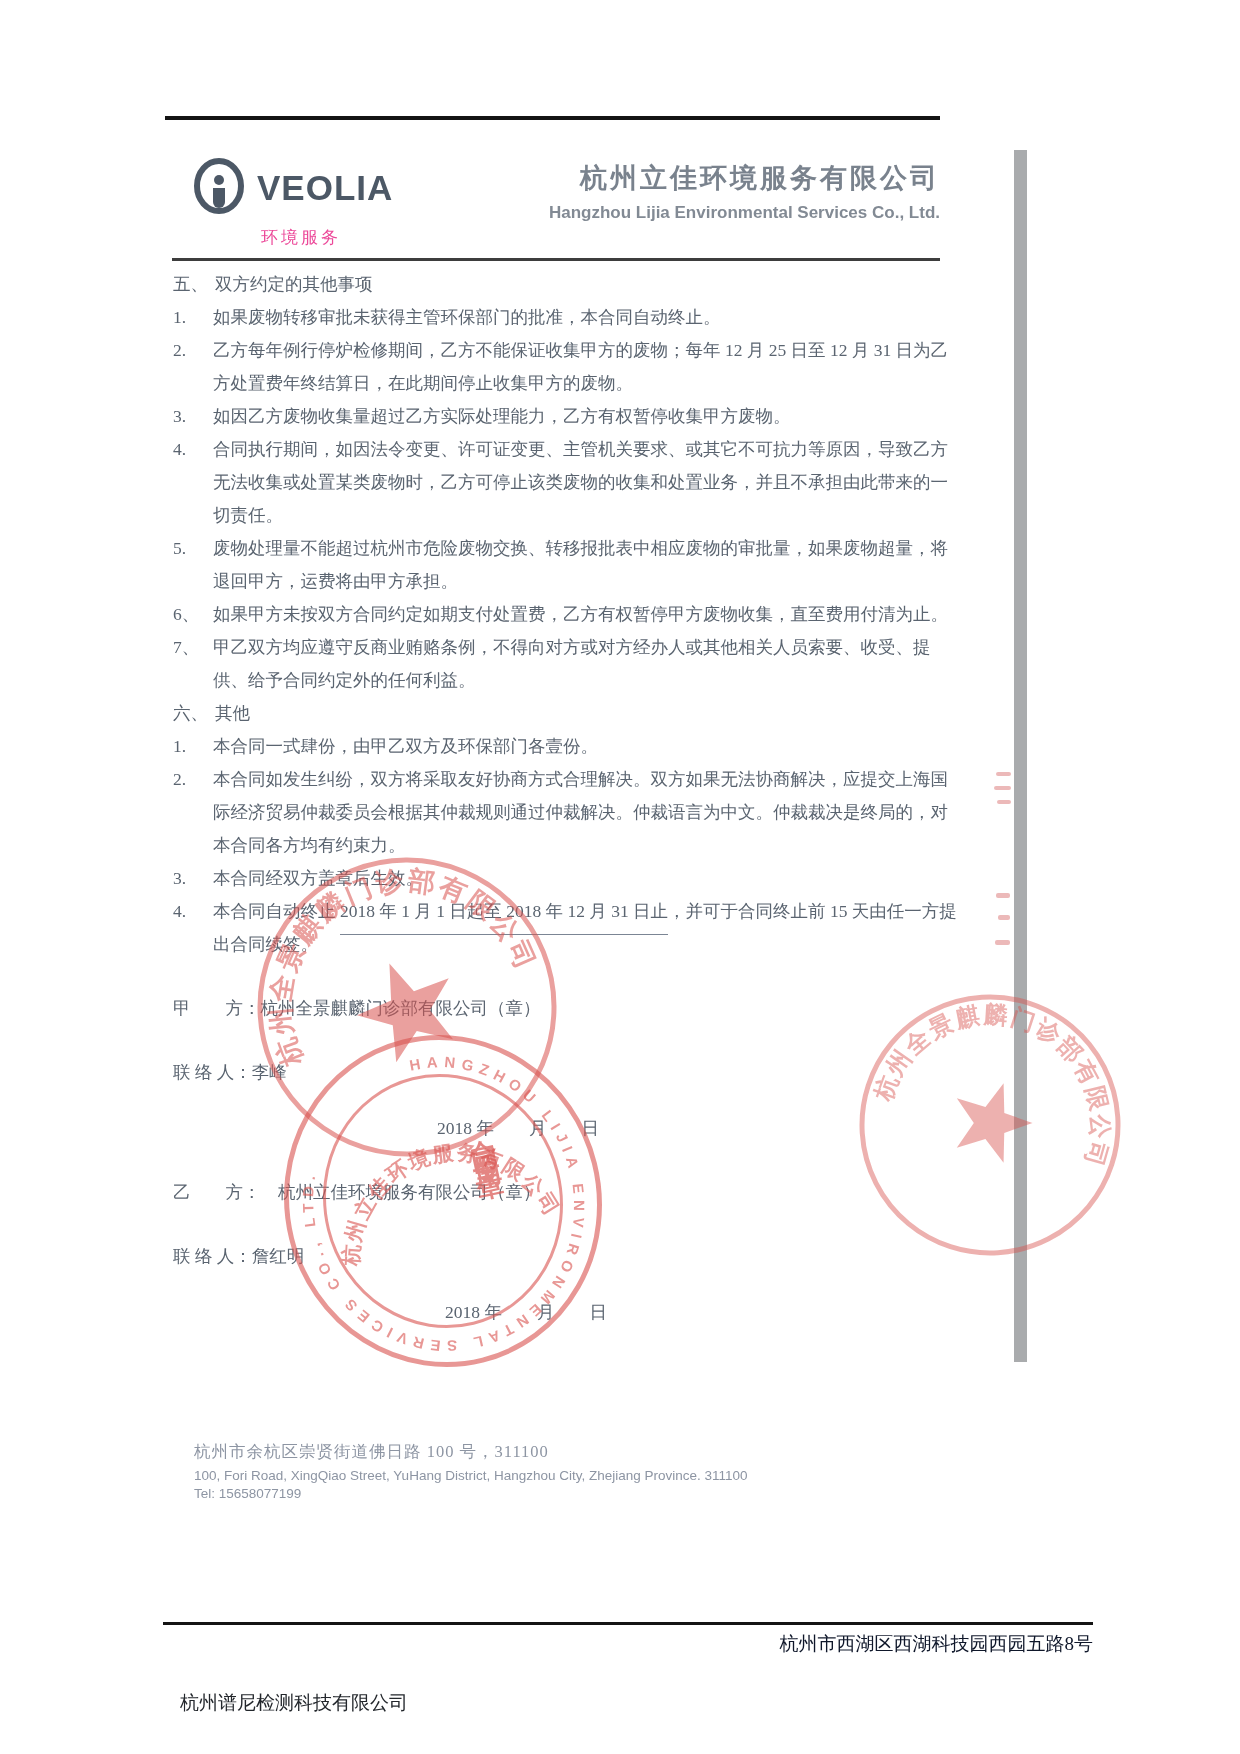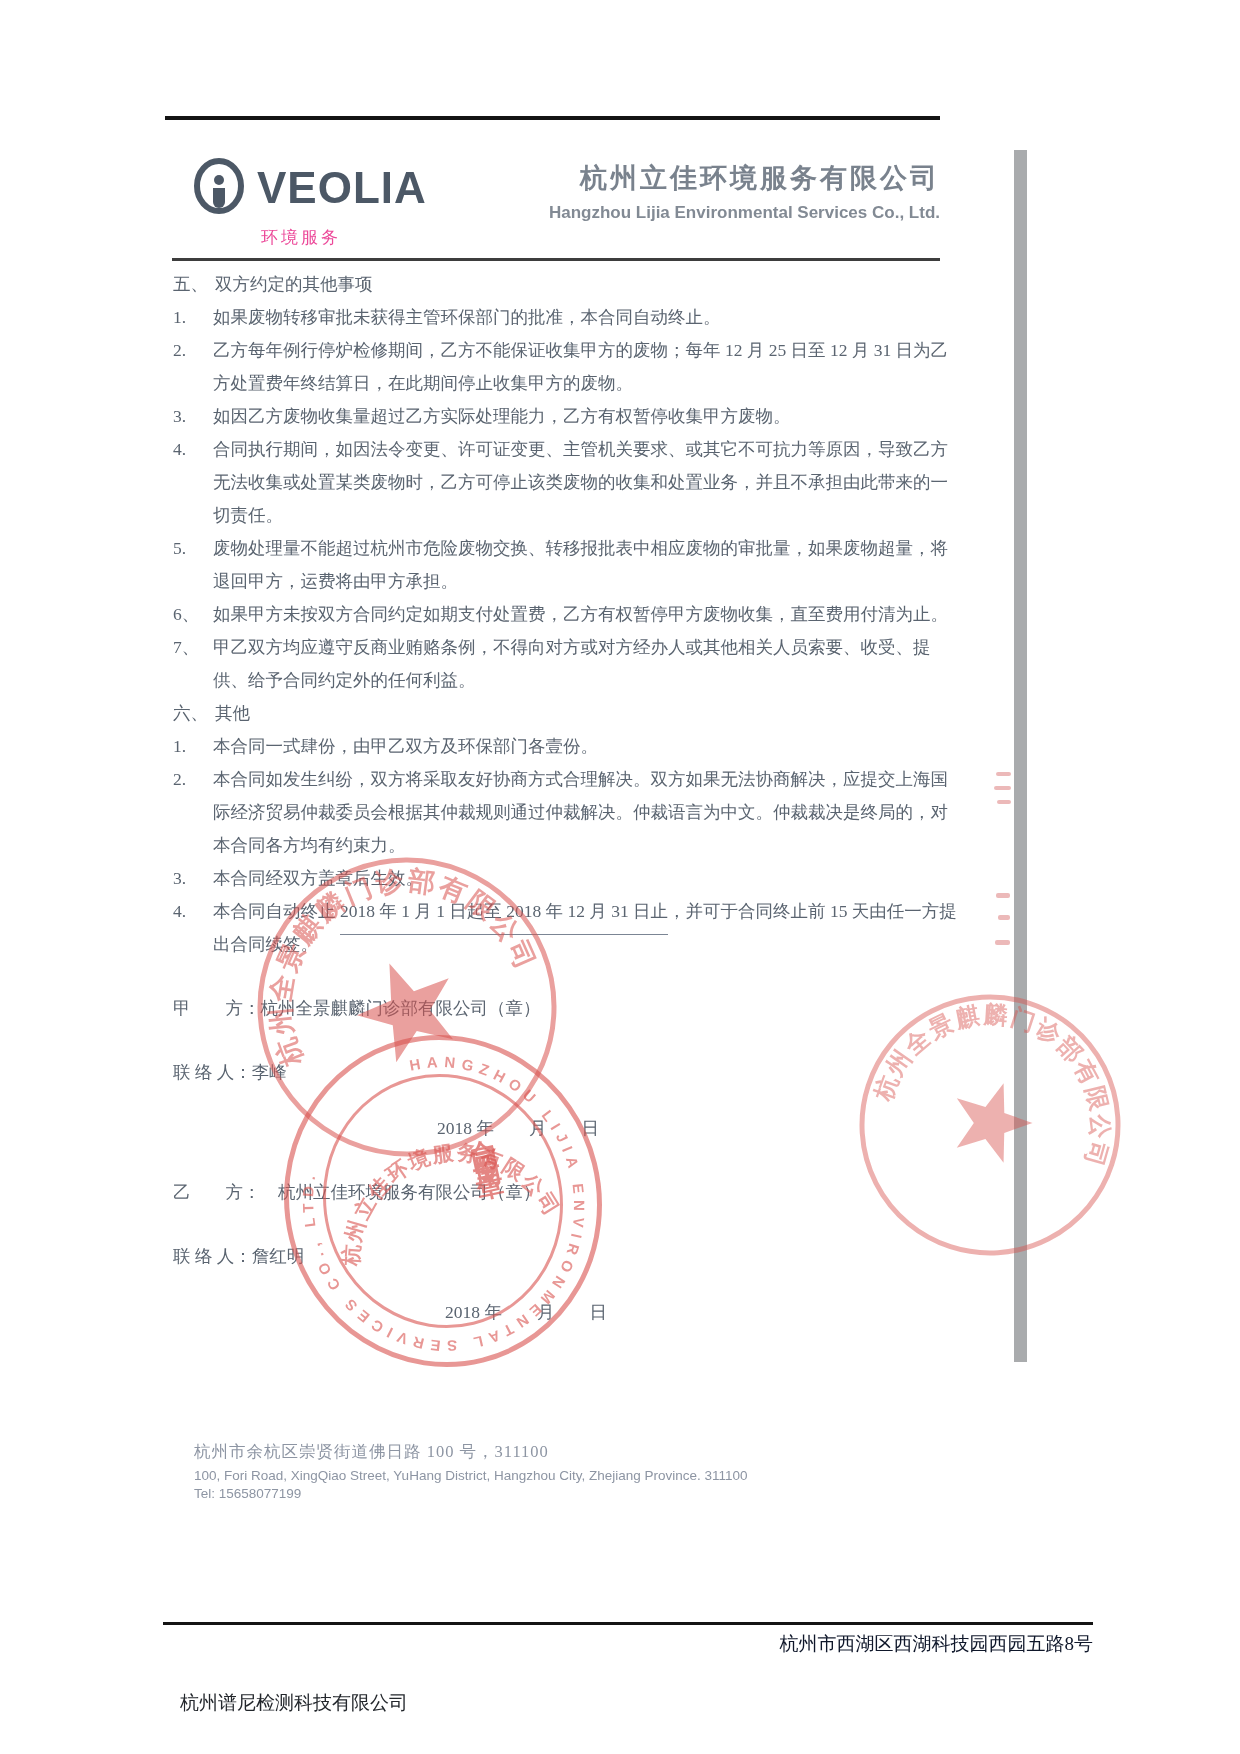--- a/index.html
+++ b/index.html
@@ -5,21 +5,21 @@
   html,body{margin:0;padding:0;background:#ffffff;}
   .page{position:relative;width:1240px;height:1754px;background:#fff;overflow:hidden;
         font-family:"Liberation Serif","DejaVu Serif",serif;color:#5a6470;}
   .rule{position:absolute;background:#141414;}
   .top-rule{left:165px;top:116px;width:775px;height:4px;}
   .header-divider{left:172px;top:258px;width:768px;height:3px;background:#3d3d3d;}
   .footer-rule{left:163px;top:1622px;width:930px;height:3px;}
 
   .header-left{position:absolute;left:193px;top:158px;}
   .logo-row{display:flex;align-items:center;gap:12px;}
-  .logo-text{font-family:"Liberation Sans",sans-serif;font-size:44px;font-weight:600;
+  .logo-text{font-family:"Liberation Sans",sans-serif;font-size:35px;font-weight:600;
              color:#4c5866;letter-spacing:1px;}
   .logo-sub{margin:8px 0 0 68px;font-size:17px;color:#ec4899;letter-spacing:3px;}
 
   .header-right{position:absolute;right:300px;top:160px;text-align:right;}
   .company-cn{font-size:27px;font-weight:700;color:#79828d;letter-spacing:3px;}
   .company-en{margin-top:7px;font-family:"Liberation Sans",sans-serif;font-size:17px;
               font-weight:700;color:#828a94;}
 
   .content{position:absolute;left:173px;top:268px;width:788px;font-size:17.5px;line-height:33px;}
   .bank-block{margin-left:132px;}

